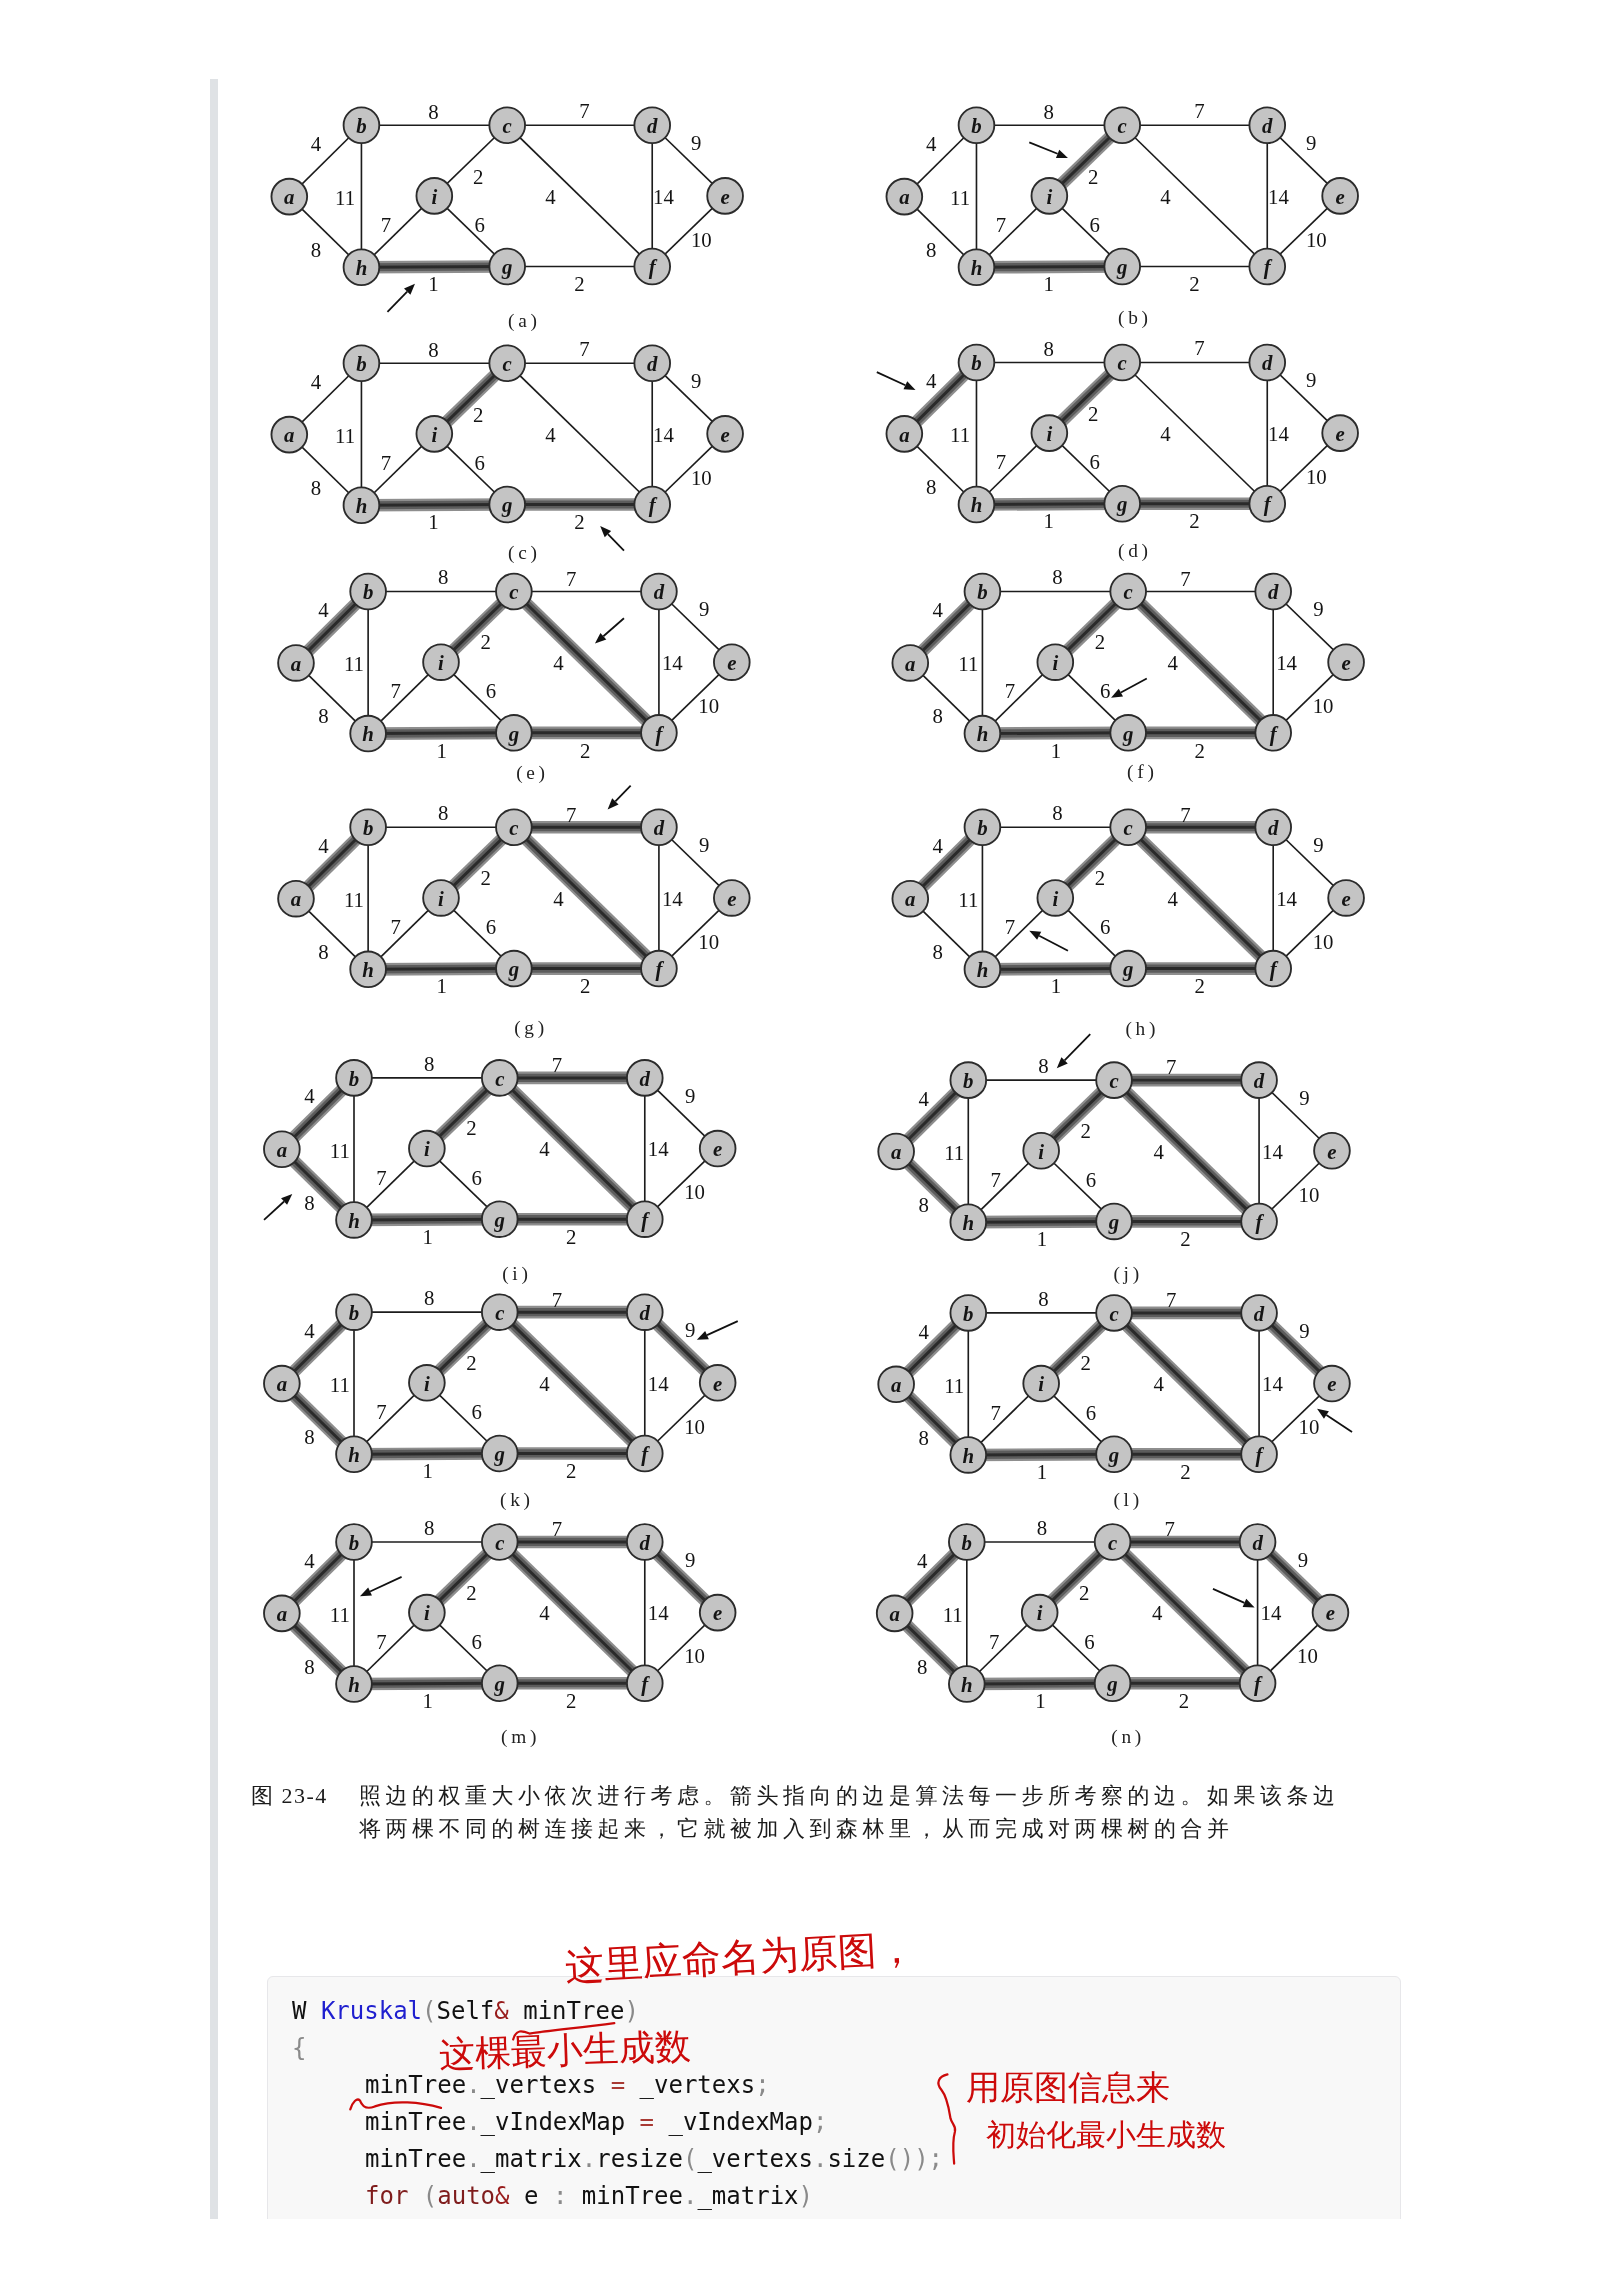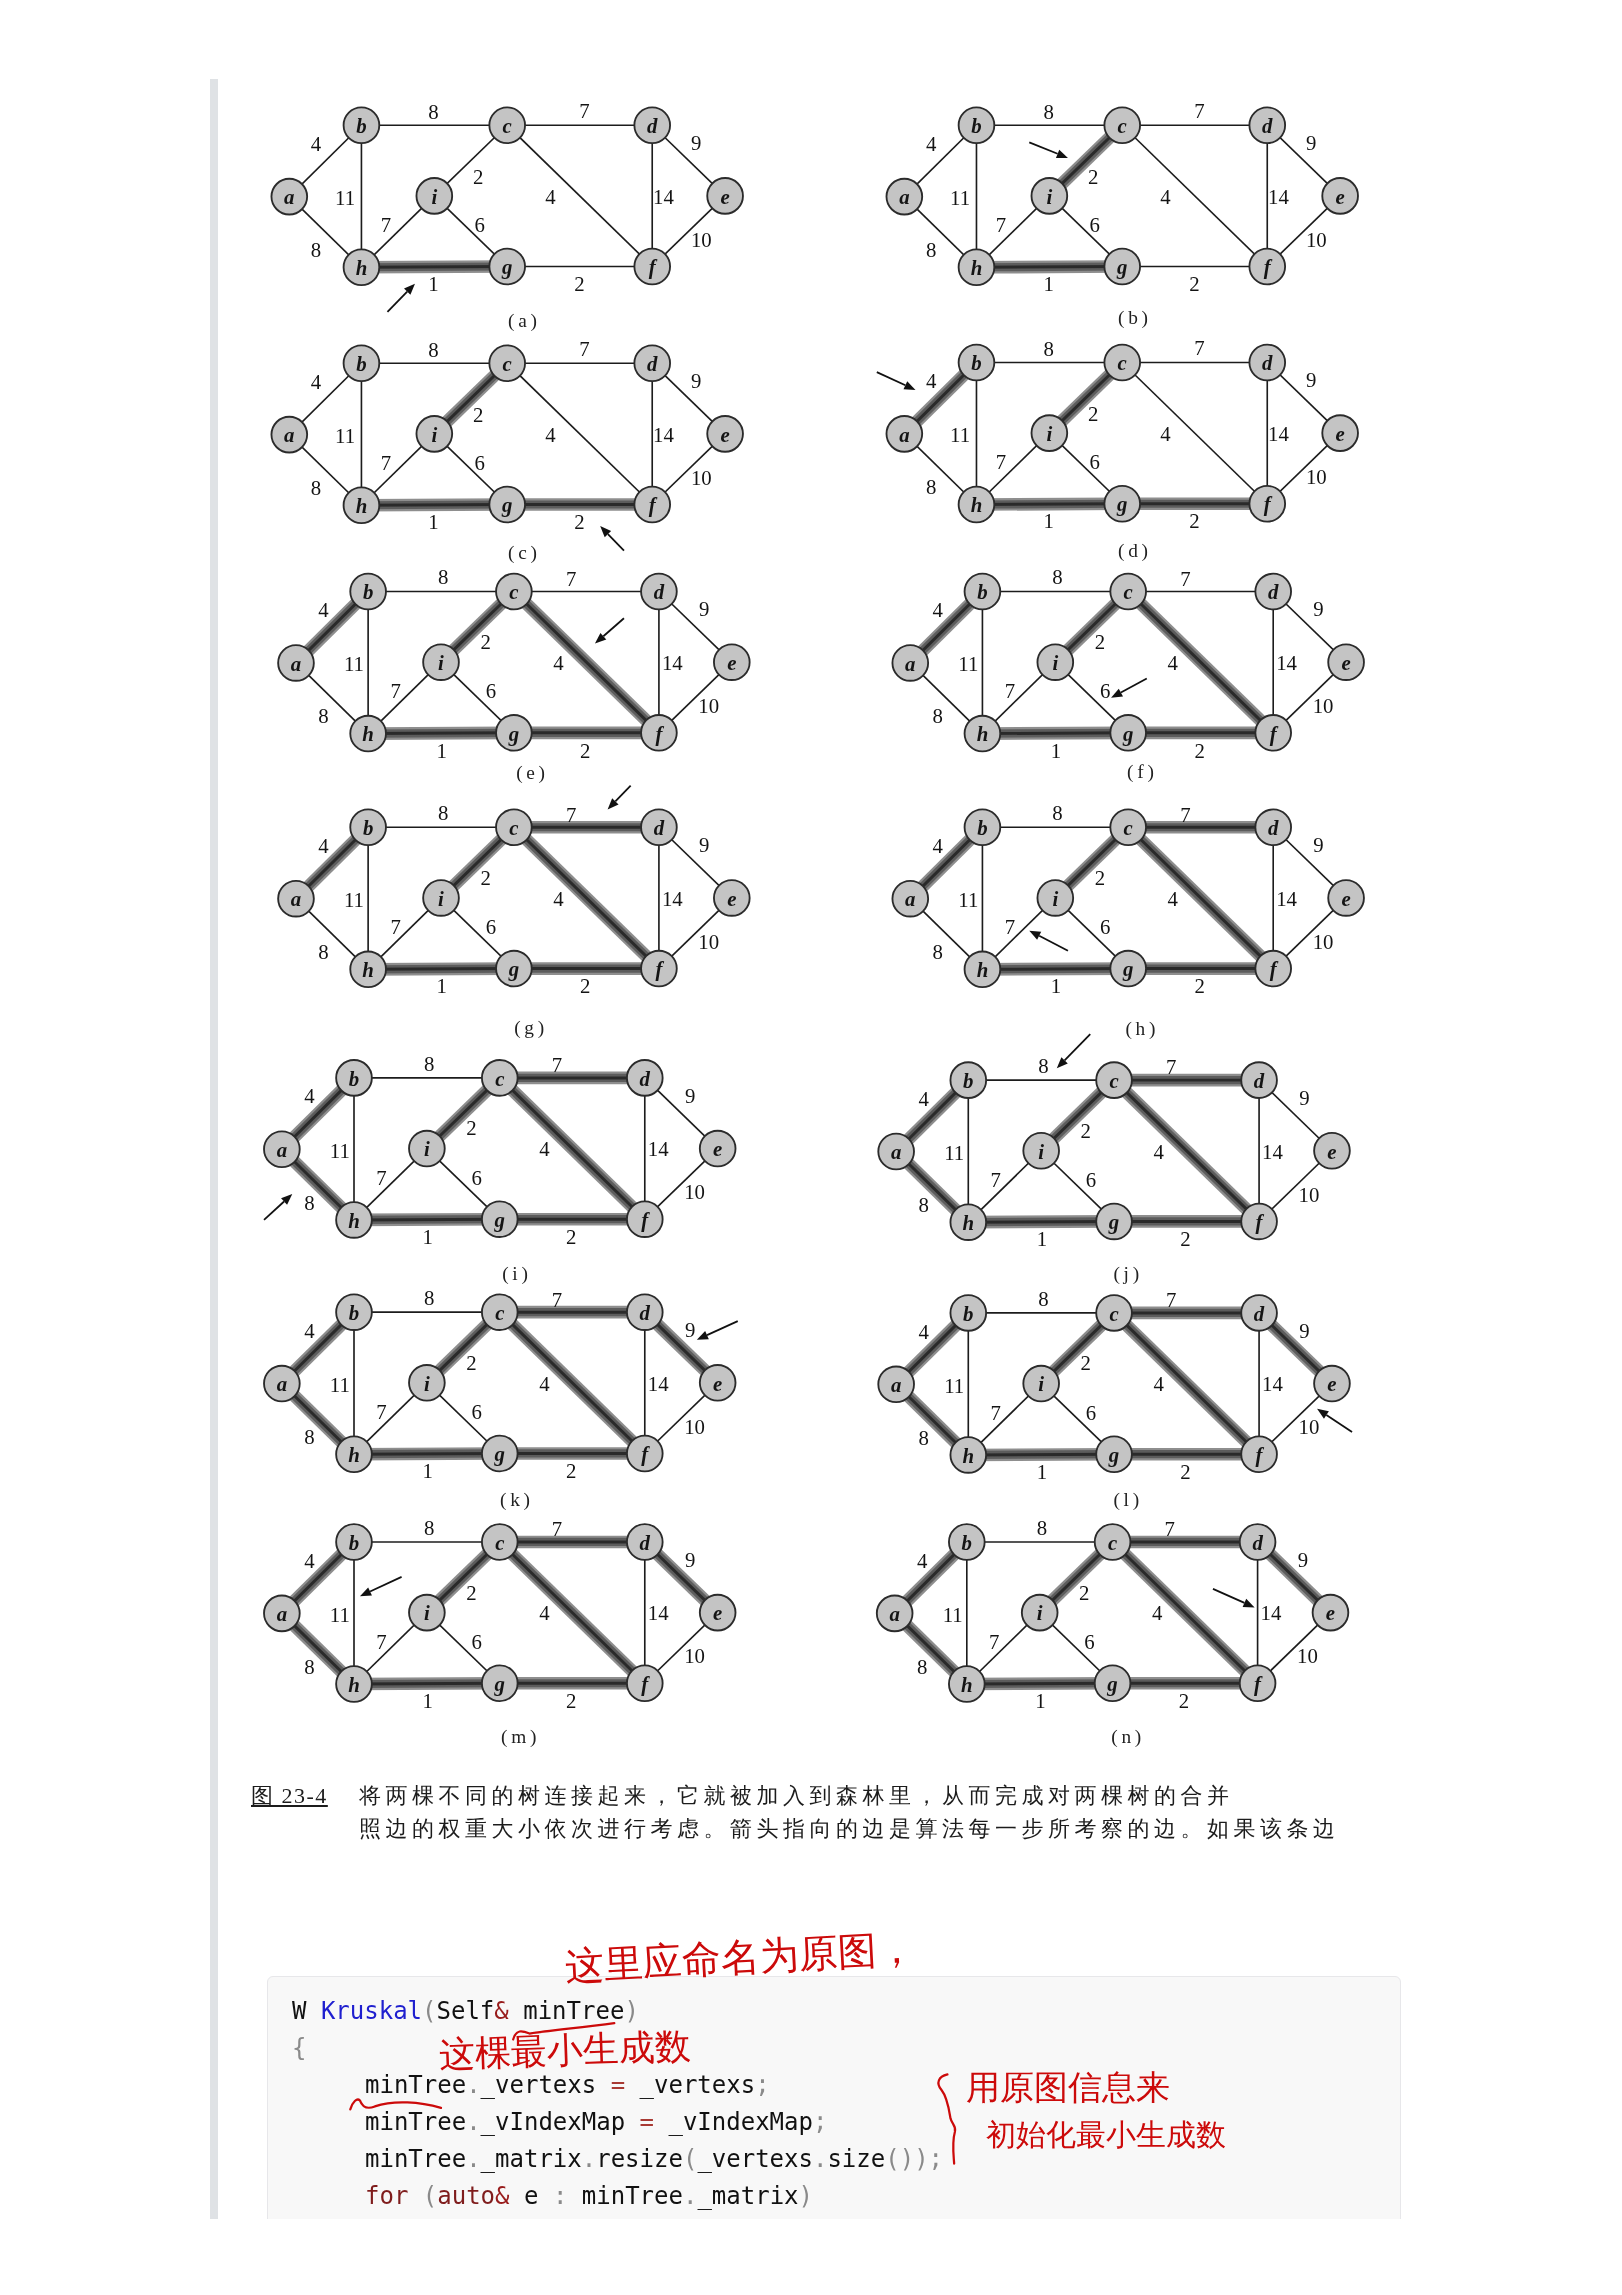--- a/index.html
+++ b/index.html
@@ -10,21 +10,21 @@
   #figure-svg { position: absolute; left: 0; top: 0; }
   .node-label { font-family: "Liberation Serif", "DejaVu Serif", serif; font-style: italic; font-weight: bold;
                 font-size: 28px; fill: #151515; text-anchor: middle; dominant-baseline: central; }
   .weight-label { font-family: "Liberation Serif", "DejaVu Serif", serif; font-size: 28px; fill: #141414;
                   text-anchor: middle; dominant-baseline: central; }
   .panel-caption { font-family: "Liberation Serif", "DejaVu Serif", serif; font-size: 26px; fill: #222;
                    text-anchor: middle; dominant-baseline: central; letter-spacing: 5px; }
 
   .caption-block { position: absolute; left: 251px; top: 1779px; width: 1138px; height: 104px;
                    font-family: "Liberation Serif", "DejaVu Serif", serif; font-size: 22px; line-height: 33px; color: #1c1c1c; }
-  .caption-label { position: absolute; left: 0; top: 0; letter-spacing: 1.5px; white-space: nowrap; text-decoration: underline; }
+  .caption-label { position: absolute; left: 0; top: 0; letter-spacing: 1.5px; white-space: nowrap; }
   .caption-lines { position: absolute; left: 108px; top: 0; white-space: nowrap; letter-spacing: 4.5px; }
   .caption-line { height: 33px; }
 
   .code-block { position: absolute; left: 250px; top: 1976px; width: 1134px; height: 312px;
                 background: #f8f8f8; border: 1.5px solid #e7e7ea; border-radius: 6px; box-sizing: border-box;
                 padding: 15.6px 0 0 24px; font-family: "DejaVu Sans Mono", monospace; font-size: 24px; line-height: 37px; margin-left: 17px; }
   .code-line { white-space: pre; height: 37px; }
   .code-line.indent { padding-left: 73px; }
   .tk-type { color: #111111; }
   .tk-fn { color: #1f1fcf; }
@@ -1354,22 +1354,22 @@
           <line x1="428" y1="-33" x2="470.30293176343736" y2="-14.114762605608334" stroke="#111111" stroke-width="2.4"></line>
           <polygon points="484,-8 467.857026721194,-8.635935310983267 472.7488368056807,-19.5935899002334" fill="#111111"></polygon>
         </g>
       </g>
       <text x="1517" y="2335" class="panel-caption">(n)</text>
     </svg>
 
   <div class="caption-block">
     <div class="caption-label">图 23-4</div>
     <div class="caption-lines">
+      <div class="caption-line">照边的权重大小依次进行考虑。箭头指向的边是算法每一步所考察的边。如果该条边</div>
       <div class="caption-line">将两棵不同的树连接起来，它就被加入到森林里，从而完成对两棵树的合并</div>
-      <div class="caption-line">照边的权重大小依次进行考虑。箭头指向的边是算法每一步所考察的边。如果该条边</div>
     </div>
   </div>
 
   <div class="code-block">
     <div id="code-lines">
         <div class="code-line"><span class="tk-type">W</span><span class="tk-sp"> </span><span class="tk-fn">Kruskal</span><span class="tk-punc">(</span><span class="tk-type">Self</span><span class="tk-op">&amp;</span><span class="tk-sp"> </span><span class="tk-id">minTree</span><span class="tk-punc">)</span></div>
         <div class="code-line"><span class="tk-punc">{</span></div>
         <div class="code-line indent"><span class="tk-id">minTree</span><span class="tk-punc">.</span><span class="tk-id">_vertexs</span><span class="tk-sp"> </span><span class="tk-assign">=</span><span class="tk-sp"> </span><span class="tk-id">_vertexs</span><span class="tk-punc">;</span></div>
         <div class="code-line indent"><span class="tk-id">minTree</span><span class="tk-punc">.</span><span class="tk-id">_vIndexMap</span><span class="tk-sp"> </span><span class="tk-assign">=</span><span class="tk-sp"> </span><span class="tk-id">_vIndexMap</span><span class="tk-punc">;</span></div>
         <div class="code-line indent"><span class="tk-id">minTree</span><span class="tk-punc">.</span><span class="tk-id">_matrix</span><span class="tk-punc">.</span><span class="tk-id">resize</span><span class="tk-punc">(</span><span class="tk-id">_vertexs</span><span class="tk-punc">.</span><span class="tk-id">size</span><span class="tk-punc">()</span><span class="tk-punc">)</span><span class="tk-punc">;</span></div>

